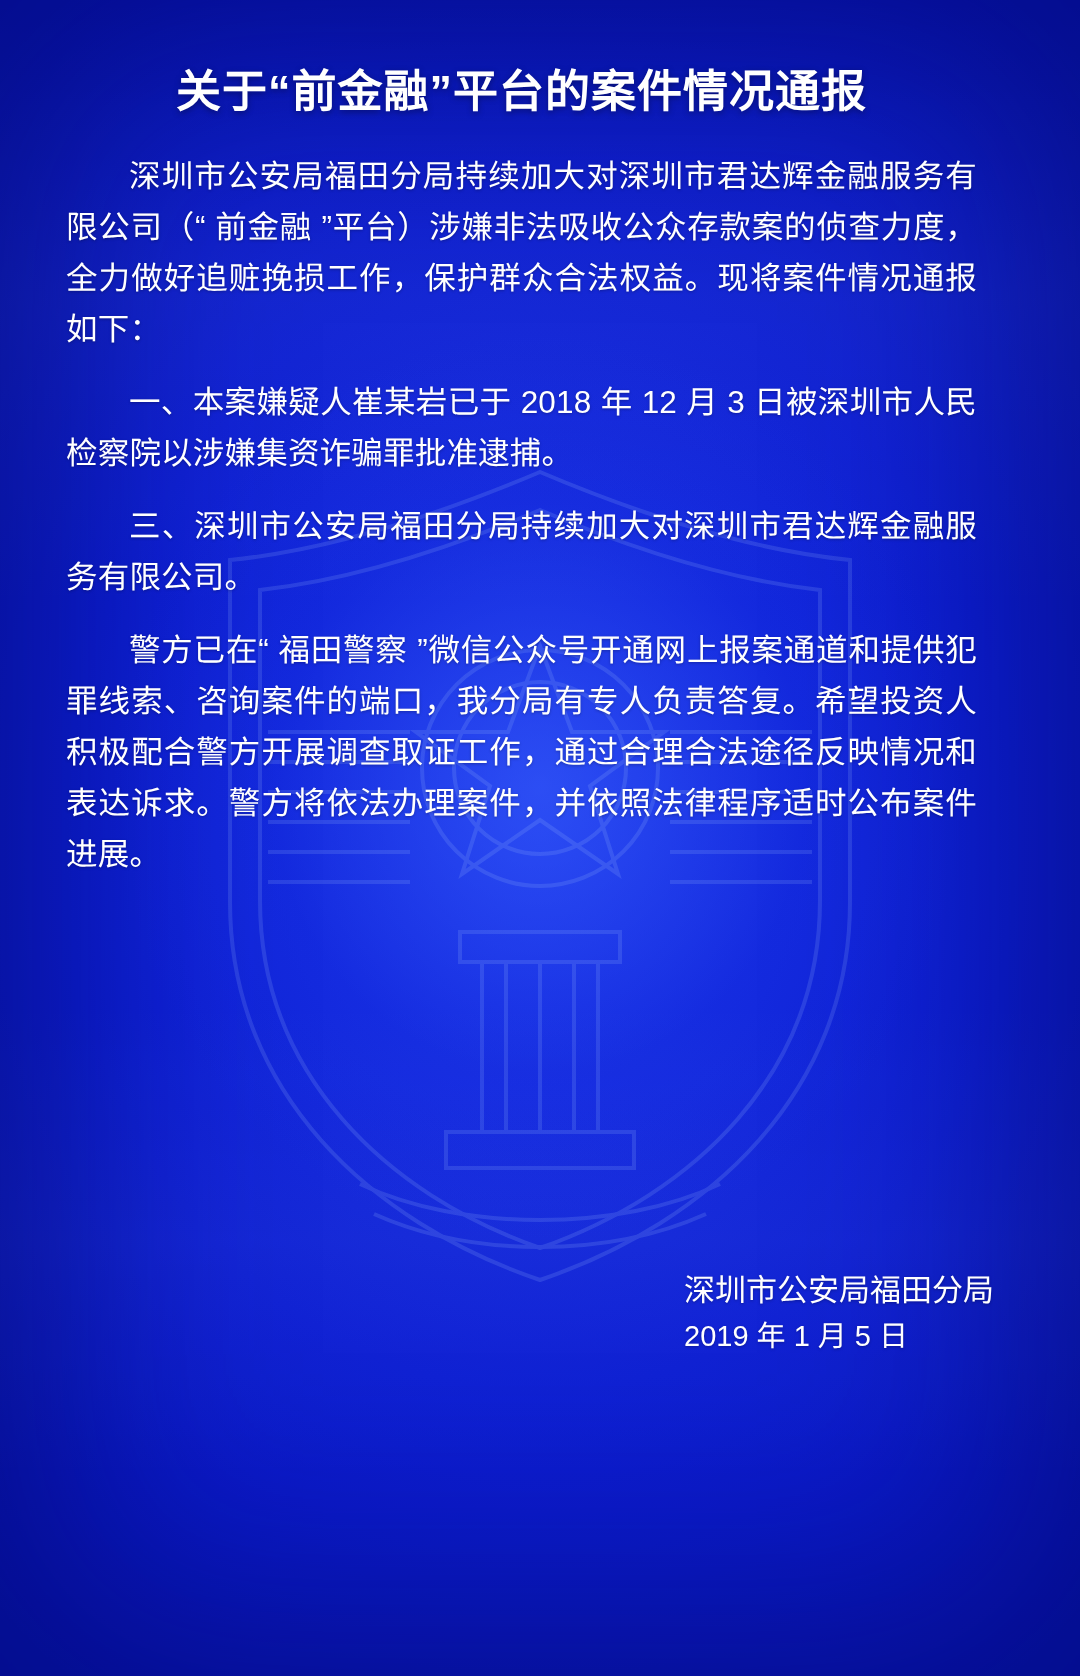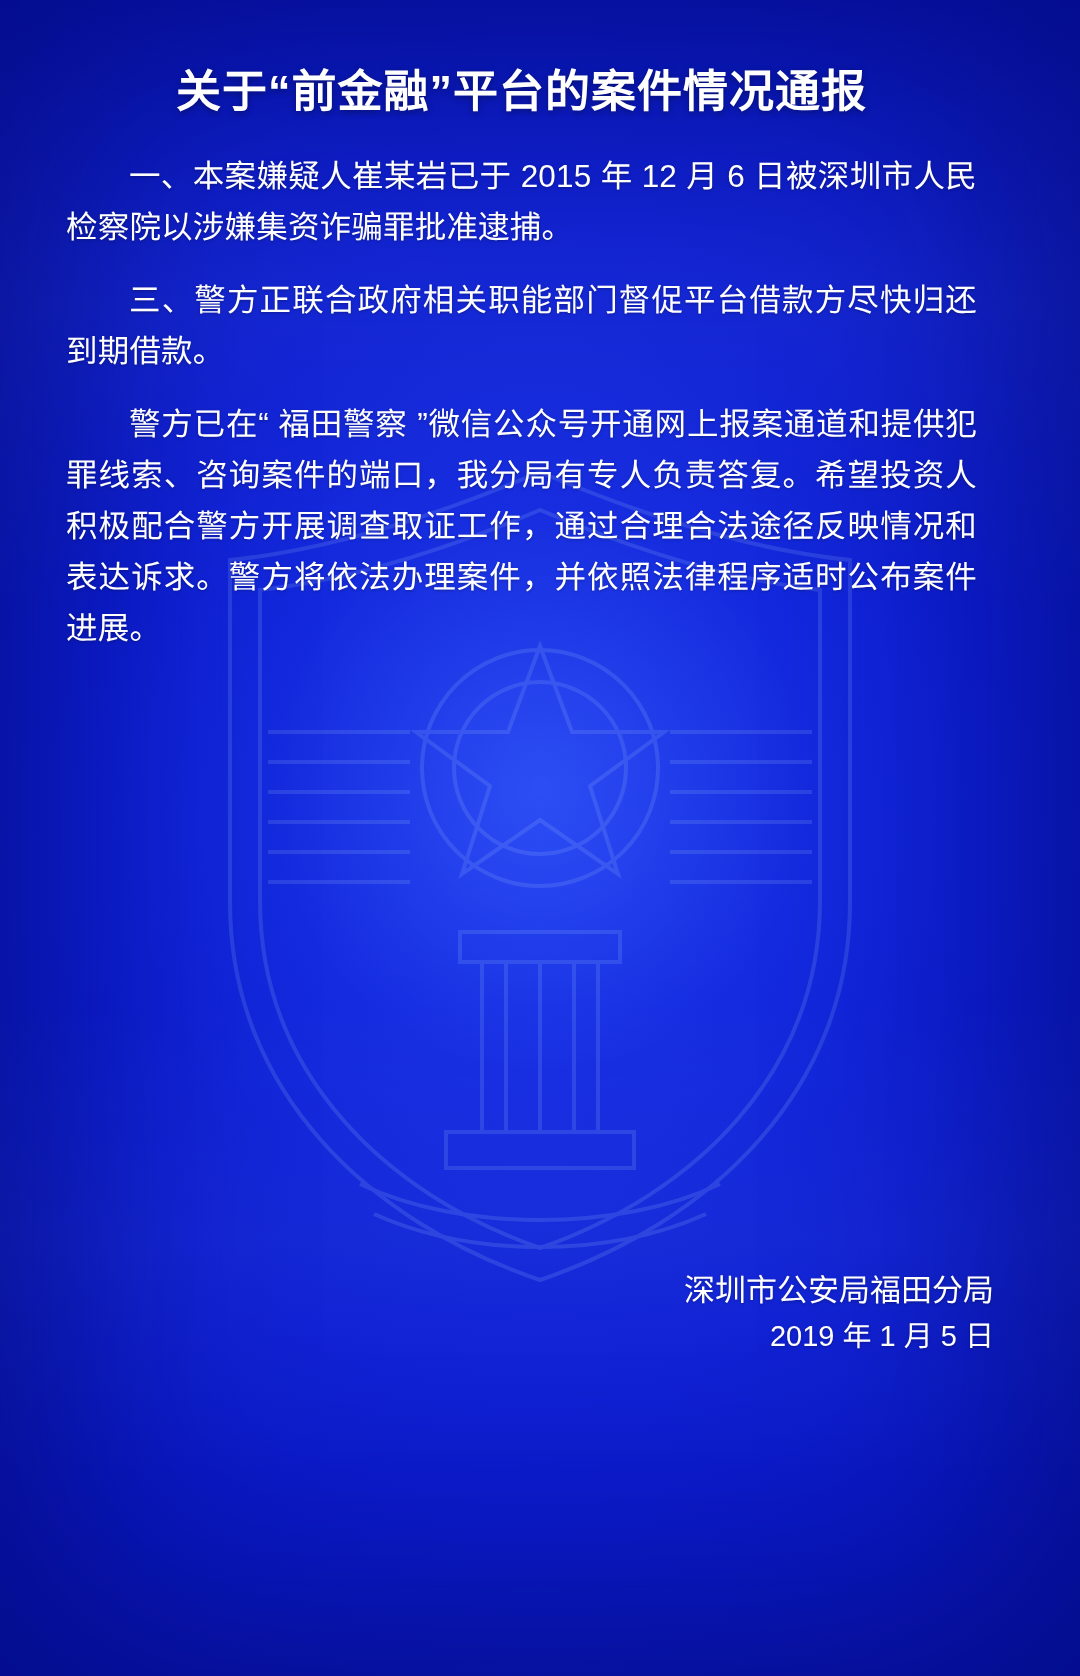--- a/index.html
+++ b/index.html
@@ -83,21 +83,21 @@
     text-indent: 2em;
     margin: 0 0 22px 0;
     letter-spacing: 0.2px;
     text-shadow: 0 1px 3px rgba(0,0,0,0.28);
   }
 
   .signature {
     position: absolute;
     right: 86px;
     bottom: 318px;
-    text-align: right;
+    text-align: left;
     color: #ffffff;
     font-size: 31px;
     line-height: 1.5;
     text-shadow: 0 1px 3px rgba(0,0,0,0.28);
   }
   .signature .org { display: block; }
   .signature .date { display: block; font-size: 29px; }
 </style>
 </head>
 <body>
@@ -129,22 +129,23 @@
       </g>
     </svg>
   </div>
 
   <div class="streaks"></div>
   <div class="vignette"></div>
 
   <div class="content">
     <h1 class="title">关于“前金融”平台的案件情况通报</h1>
 
-    <p class="para">一、本案嫌疑人崔某岩已于 2015 年 12 月 6 日被深圳市人民检察院以涉嫌集资诈骗罪批准逮捕。</p>
-    <p class="para">三、警方正联合政府相关职能部门督促平台借款方尽快归还到期借款。</p>
+    <p class="para">深圳市公安局福田分局持续加大对深圳市君达辉金融服务有限公司（“ 前金融 ”平台）涉嫌非法吸收公众存款案的侦查力度，全力做好追赃挽损工作，保护群众合法权益。现将案件情况通报如下：</p>
+    <p class="para">一、本案嫌疑人崔某岩已于 2018 年 12 月 3 日被深圳市人民检察院以涉嫌集资诈骗罪批准逮捕。</p>
+    <p class="para">三、深圳市公安局福田分局持续加大对深圳市君达辉金融服务有限公司。</p>
     <p class="para">警方已在“ 福田警察 ”微信公众号开通网上报案通道和提供犯罪线索、咨询案件的端口，我分局有专人负责答复。希望投资人积极配合警方开展调查取证工作，通过合理合法途径反映情况和表达诉求。警方将依法办理案件，并依照法律程序适时公布案件进展。</p>
 
     <div class="signature">
       <span class="org">深圳市公安局福田分局</span>
       <span class="date">2019 年 1 月 5 日</span>
     </div>
   </div>
 </div>
 
 </body></html>

